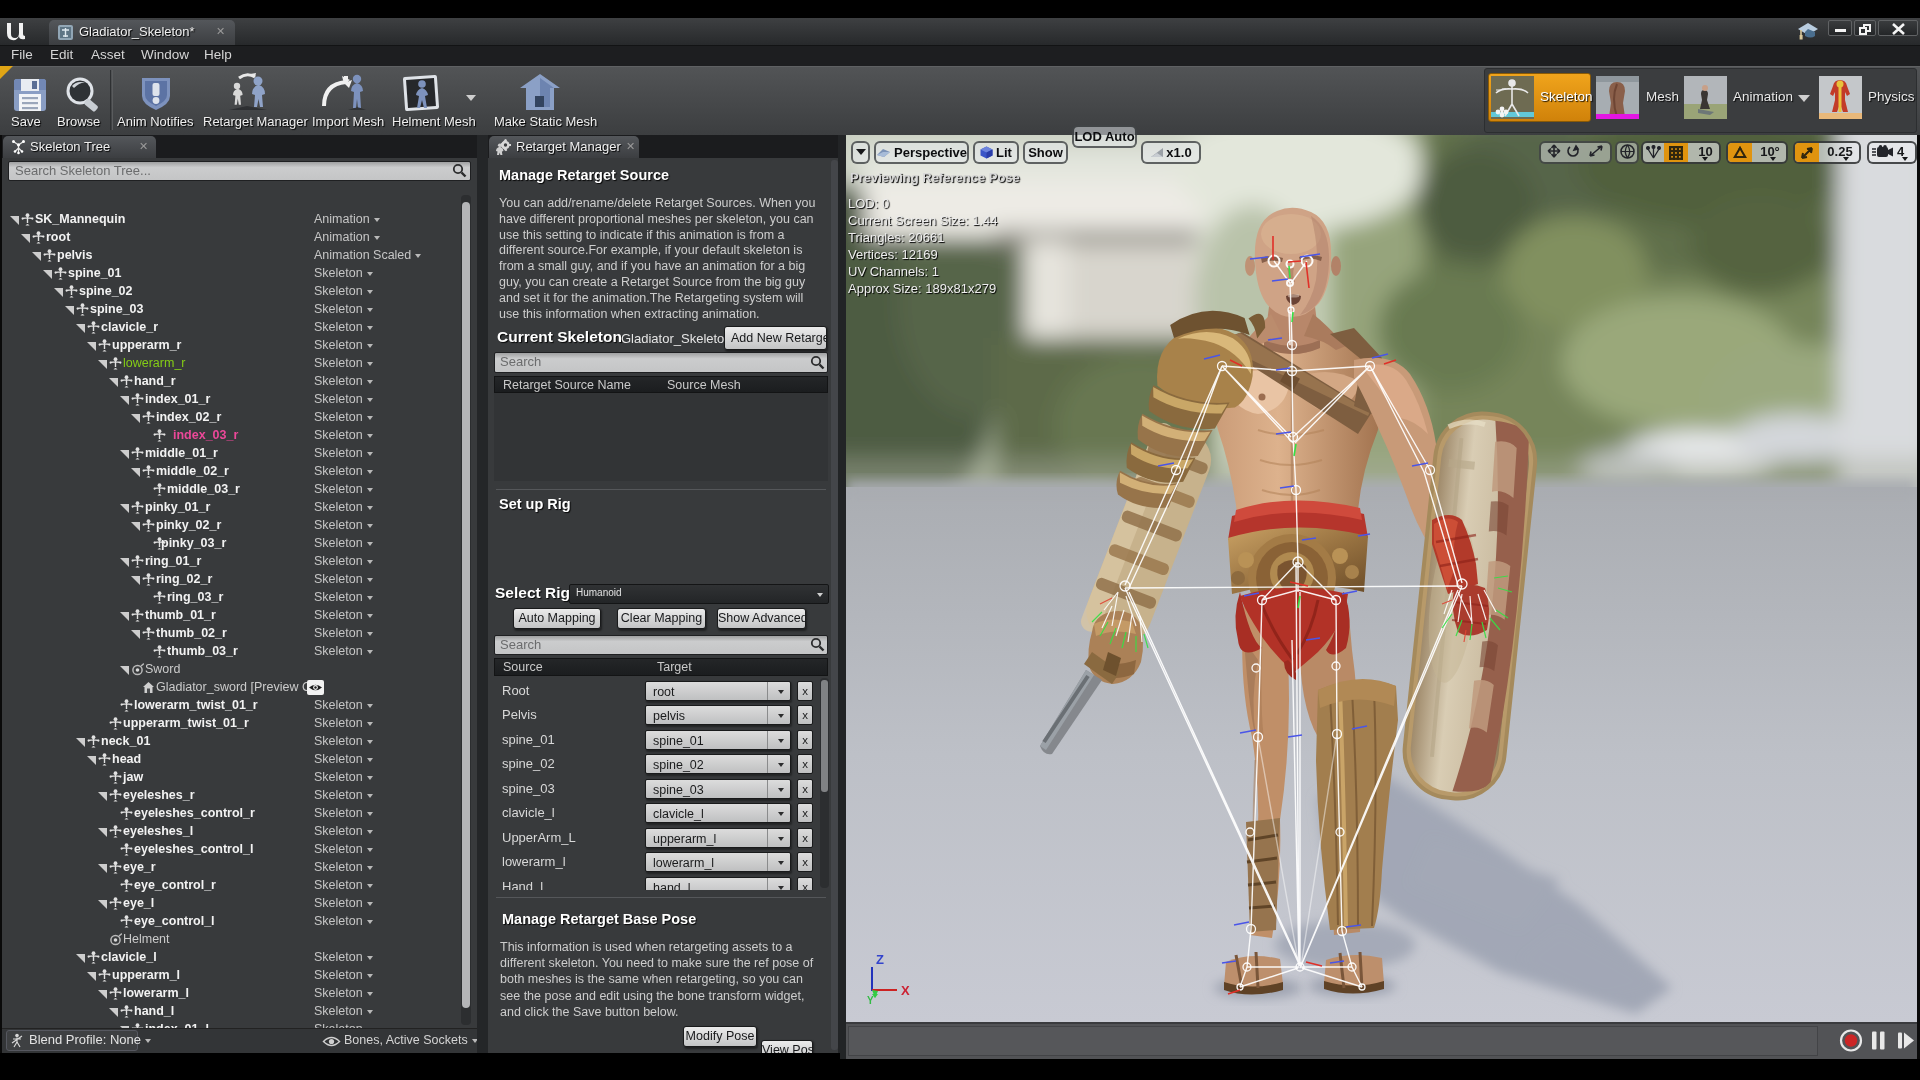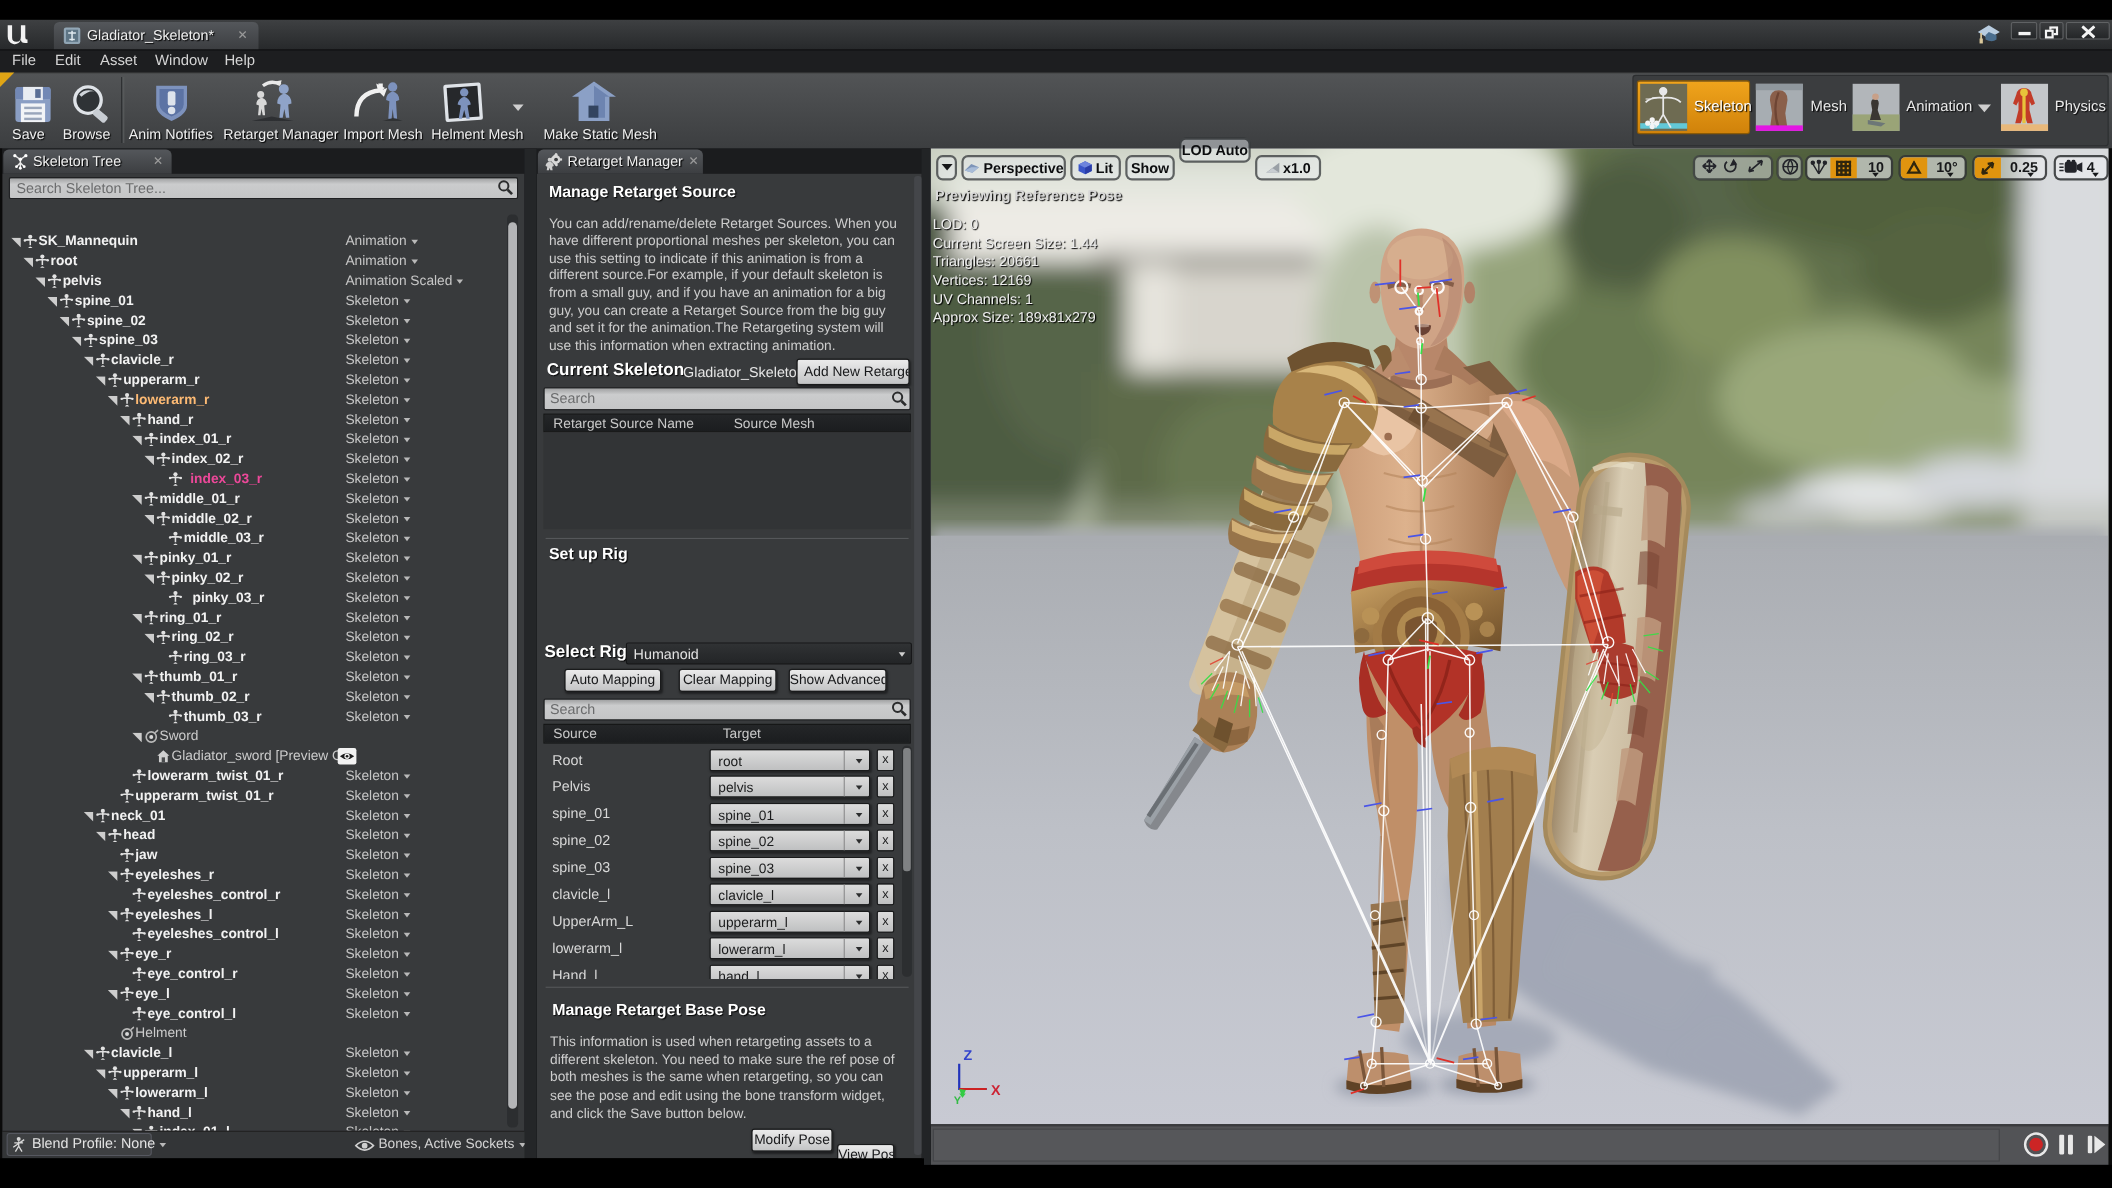--- a/index.html
+++ b/index.html
@@ -319,21 +319,21 @@
       </div>
       <div class="trow" style="top:144px">
         <span class="caret" style="left:96px"></span>
         <svg class="boneico" style="left:107px" viewBox="0 0 13 14">
           <circle cx="6.5" cy="2.2" r="1.9" fill="#e2e2e2"></circle>
           <path d="M6.5 4 V10 M1.5 5.5 Q6.5 4.2 11.5 5.5" stroke="#e2e2e2" stroke-width="1.4" fill="none"></path>
           <circle cx="1.6" cy="5.6" r="1.1" fill="#e2e2e2"></circle>
           <circle cx="11.4" cy="5.6" r="1.1" fill="#e2e2e2"></circle>
           <path d="M4.5 12.5 Q6.5 9.5 8.5 12.5 Z" fill="#e2e2e2"></path>
         </svg>
-        <span class="tname" style="left:121px;font-weight:bold;color:#fdba74">lowerarm_r</span>
+        <span class="tname" style="left:121px;font-weight:normal;color:#84cc16">lowerarm_r</span>
         <span class="tval">Skeleton<span class="dna"></span></span>
       </div>
       <div class="trow" style="top:162px">
         <span class="caret" style="left:107px"></span>
         <svg class="boneico" style="left:118px" viewBox="0 0 13 14">
           <circle cx="6.5" cy="2.2" r="1.9" fill="#e2e2e2"></circle>
           <path d="M6.5 4 V10 M1.5 5.5 Q6.5 4.2 11.5 5.5" stroke="#e2e2e2" stroke-width="1.4" fill="none"></path>
           <circle cx="1.6" cy="5.6" r="1.1" fill="#e2e2e2"></circle>
           <circle cx="11.4" cy="5.6" r="1.1" fill="#e2e2e2"></circle>
           <path d="M4.5 12.5 Q6.5 9.5 8.5 12.5 Z" fill="#e2e2e2"></path>
@@ -436,21 +436,21 @@
         <span class="tval">Skeleton<span class="dna"></span></span>
       </div>
       <div class="trow" style="top:324px">
         <svg class="boneico" style="left:151px" viewBox="0 0 13 14">
           <circle cx="6.5" cy="2.2" r="1.9" fill="#e2e2e2"></circle>
           <path d="M6.5 4 V10 M1.5 5.5 Q6.5 4.2 11.5 5.5" stroke="#e2e2e2" stroke-width="1.4" fill="none"></path>
           <circle cx="1.6" cy="5.6" r="1.1" fill="#e2e2e2"></circle>
           <circle cx="11.4" cy="5.6" r="1.1" fill="#e2e2e2"></circle>
           <path d="M4.5 12.5 Q6.5 9.5 8.5 12.5 Z" fill="#e2e2e2"></path>
         </svg>
-        <span class="tname" style="left:173px;font-weight:bold;color:#f2f2f2">pinky_03_r</span>
+        <span class="tname" style="left:159px;font-weight:bold;color:#f2f2f2">pinky_03_r</span>
         <span class="tval">Skeleton<span class="dna"></span></span>
       </div>
       <div class="trow" style="top:342px">
         <span class="caret" style="left:118px"></span>
         <svg class="boneico" style="left:129px" viewBox="0 0 13 14">
           <circle cx="6.5" cy="2.2" r="1.9" fill="#e2e2e2"></circle>
           <path d="M6.5 4 V10 M1.5 5.5 Q6.5 4.2 11.5 5.5" stroke="#e2e2e2" stroke-width="1.4" fill="none"></path>
           <circle cx="1.6" cy="5.6" r="1.1" fill="#e2e2e2"></circle>
           <circle cx="11.4" cy="5.6" r="1.1" fill="#e2e2e2"></circle>
           <path d="M4.5 12.5 Q6.5 9.5 8.5 12.5 Z" fill="#e2e2e2"></path>
@@ -810,21 +810,21 @@
 </svg>
 <div class="hdrrow" style="left:494px;top:376px;width:334px;height:17px;border:1px solid #131415">
  <span style="position:absolute;left:8px;top:1px">Retarget Source Name</span>
  <span style="position:absolute;left:172px;top:1px">Source Mesh</span>
 </div>
 <div class="abs" style="left:494px;top:393px;width:334px;height:88px;background:#323436"></div>
 <div class="abs" style="left:496px;top:489px;width:330px;height:1px;background:#55575a"></div>
 <div class="abs ts" style="left:499px;top:496px;color:#fff;font-size:14.5px;font-weight:bold">Set up Rig</div>
 <div class="abs ts" style="left:495px;top:584px;color:#fff;font-size:15.5px;font-weight:bold">Select Rig</div>
 <div class="abs" style="left:569px;top:584px;width:260px;height:20px;background:linear-gradient(#303234,#232527);border:1px solid #141516;border-radius:2px">
- <span style="position:absolute;left:6px;top:2px;color:#e2e2e2;font-size:13px">Humanoid</span>
+ <span style="position:absolute;left:6px;top:2px;color:#e2e2e2;font-size:10px">Humanoid</span>
  <span class="dna" style="position:absolute;right:5px;top:8px;border-top-color:#cfcfcf"></span>
 </div>
 <div class="btn" style="left:513px;top:608px;width:88px;height:21px;line-height:19px">Auto  Mapping</div>
 <div class="btn" style="left:617px;top:608px;width:89px;height:21px;line-height:19px">Clear Mapping</div>
 <div class="btn" style="left:717px;top:608px;width:89px;height:21px;line-height:19px">Show Advanced</div>
 <div class="searchbox" style="left:494px;top:635px;width:334px;height:20px"></div>
 <div class="searchtxt" style="left:500px;top:637px">Search</div>
 <svg class="abs" style="left:810px;top:637px" width="15" height="15" viewBox="0 0 15 15">
  <circle cx="6" cy="6" r="4.2" fill="none" stroke="#2b2c2d" stroke-width="1.8"></circle>
  <path d="M9.5 9.5 L13.5 13.5" stroke="#2b2c2d" stroke-width="2.4"></path>

